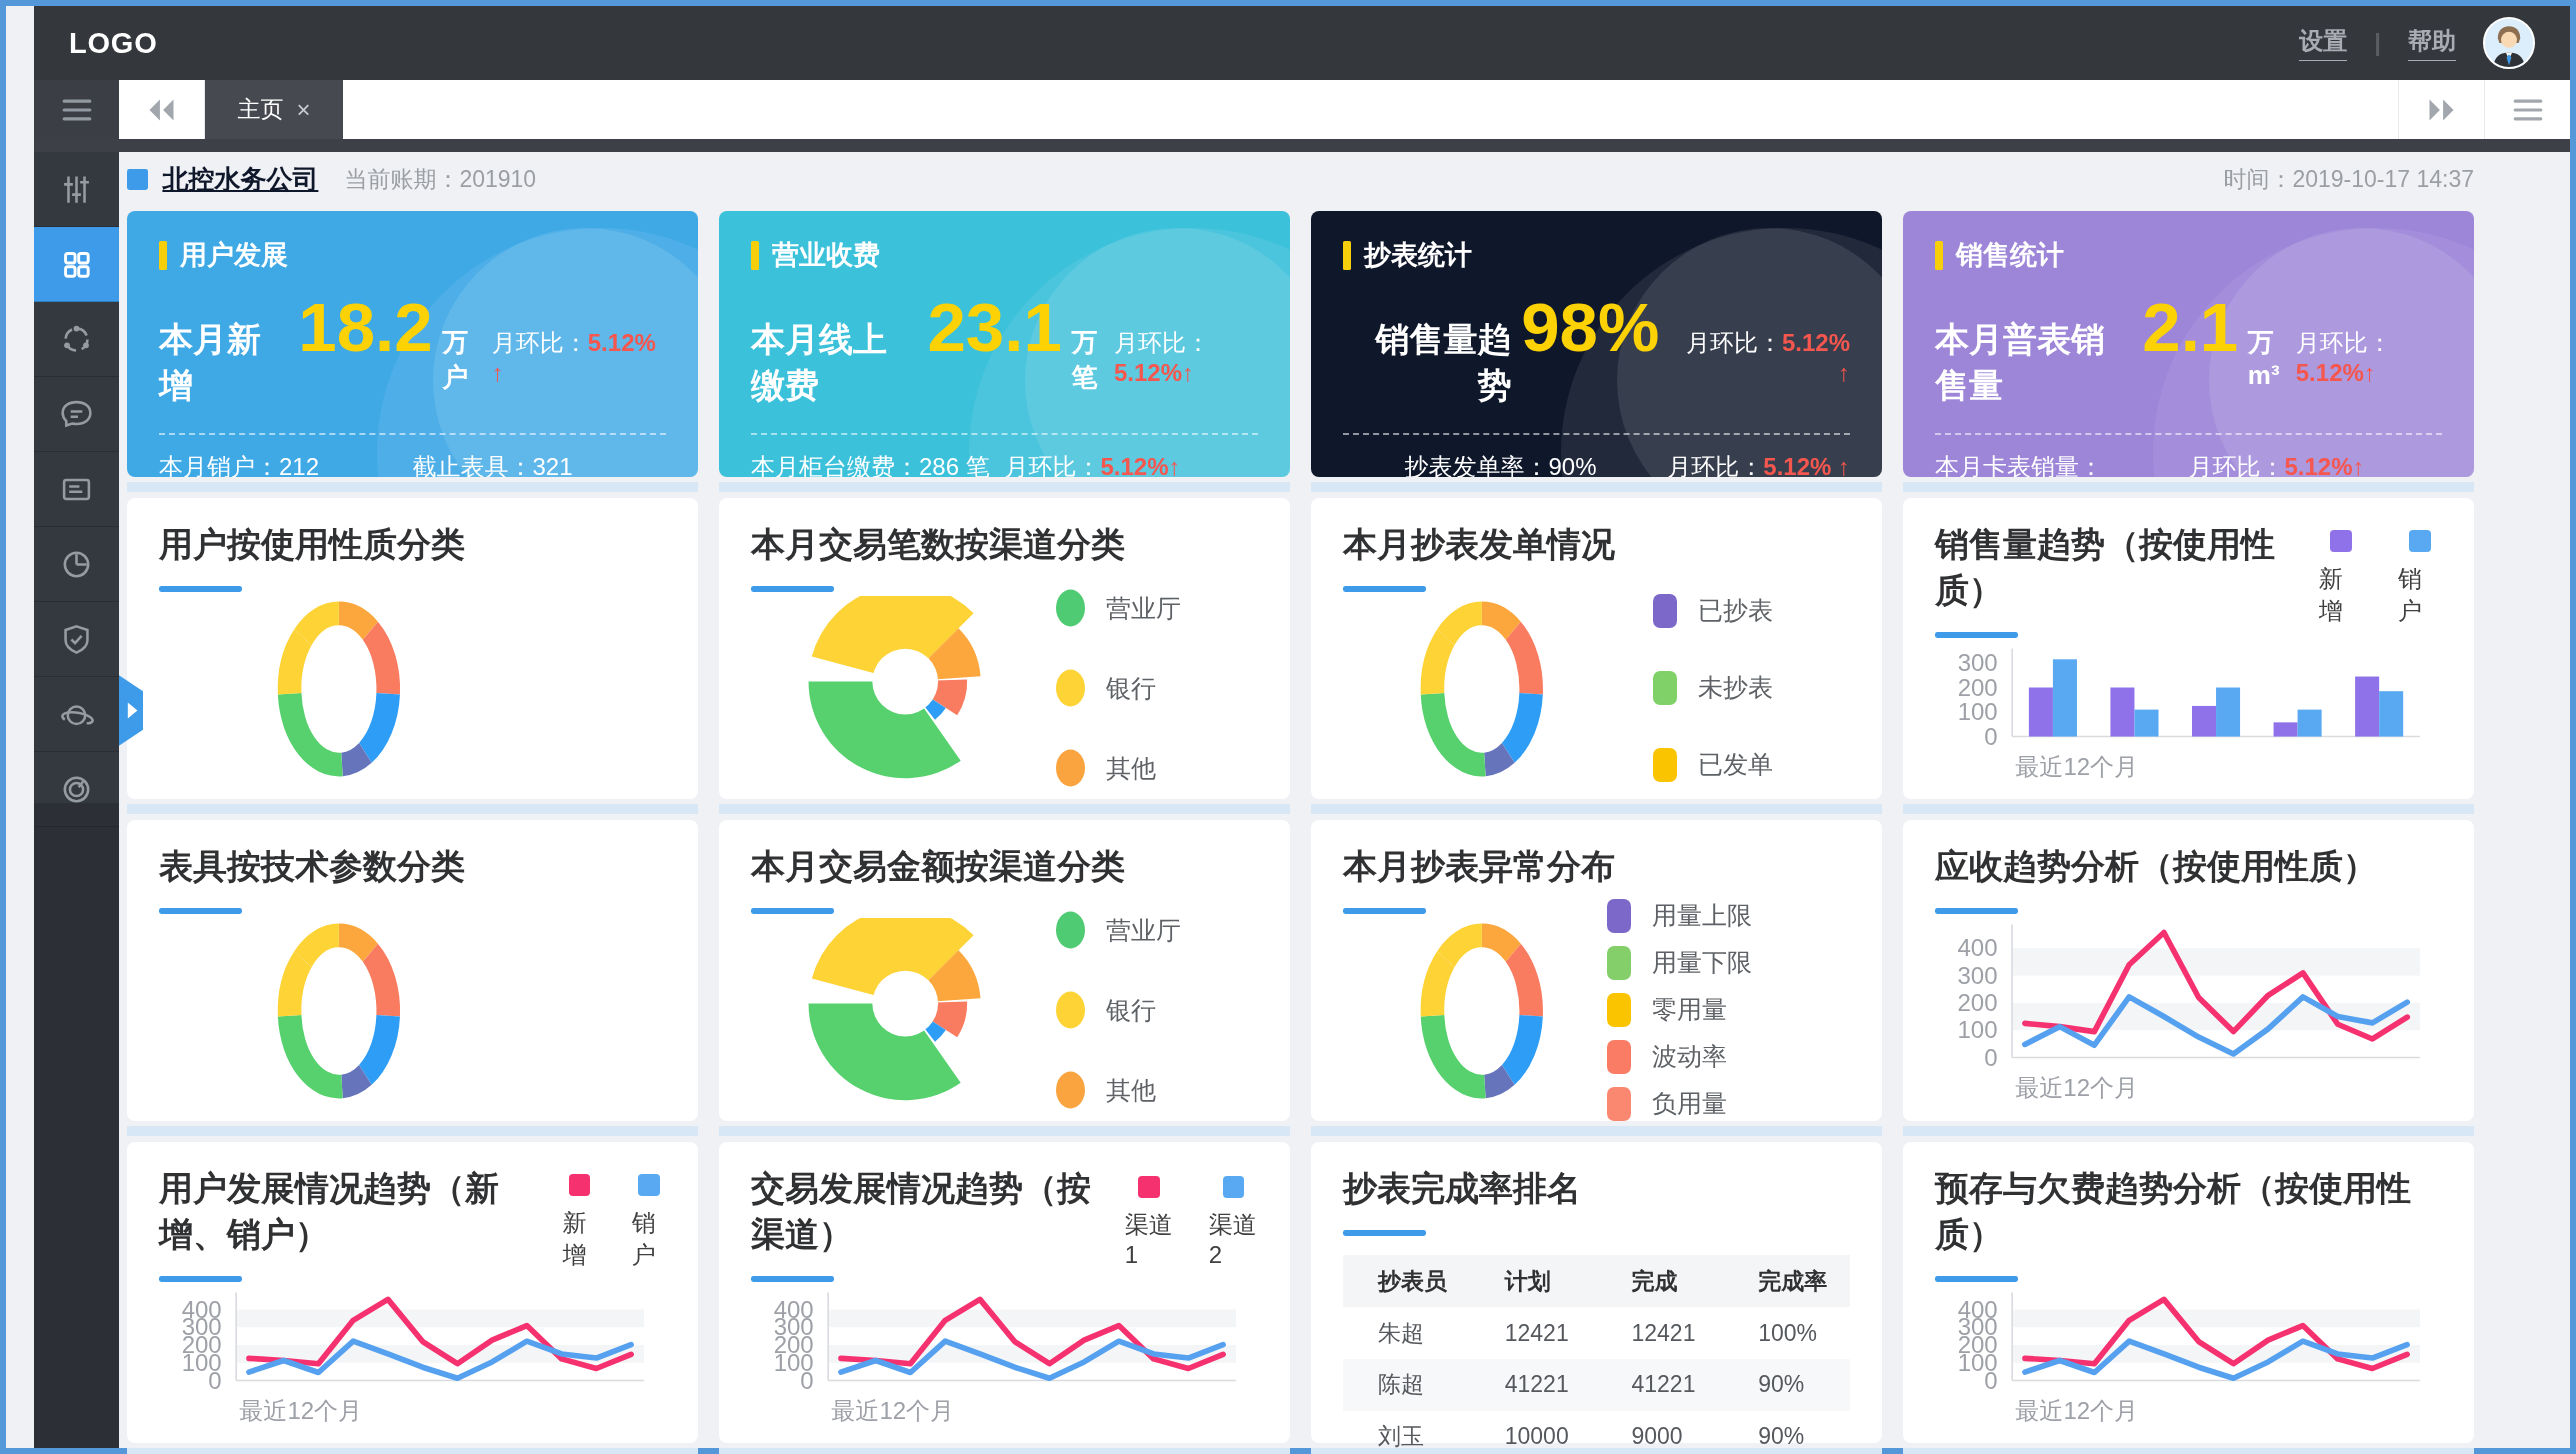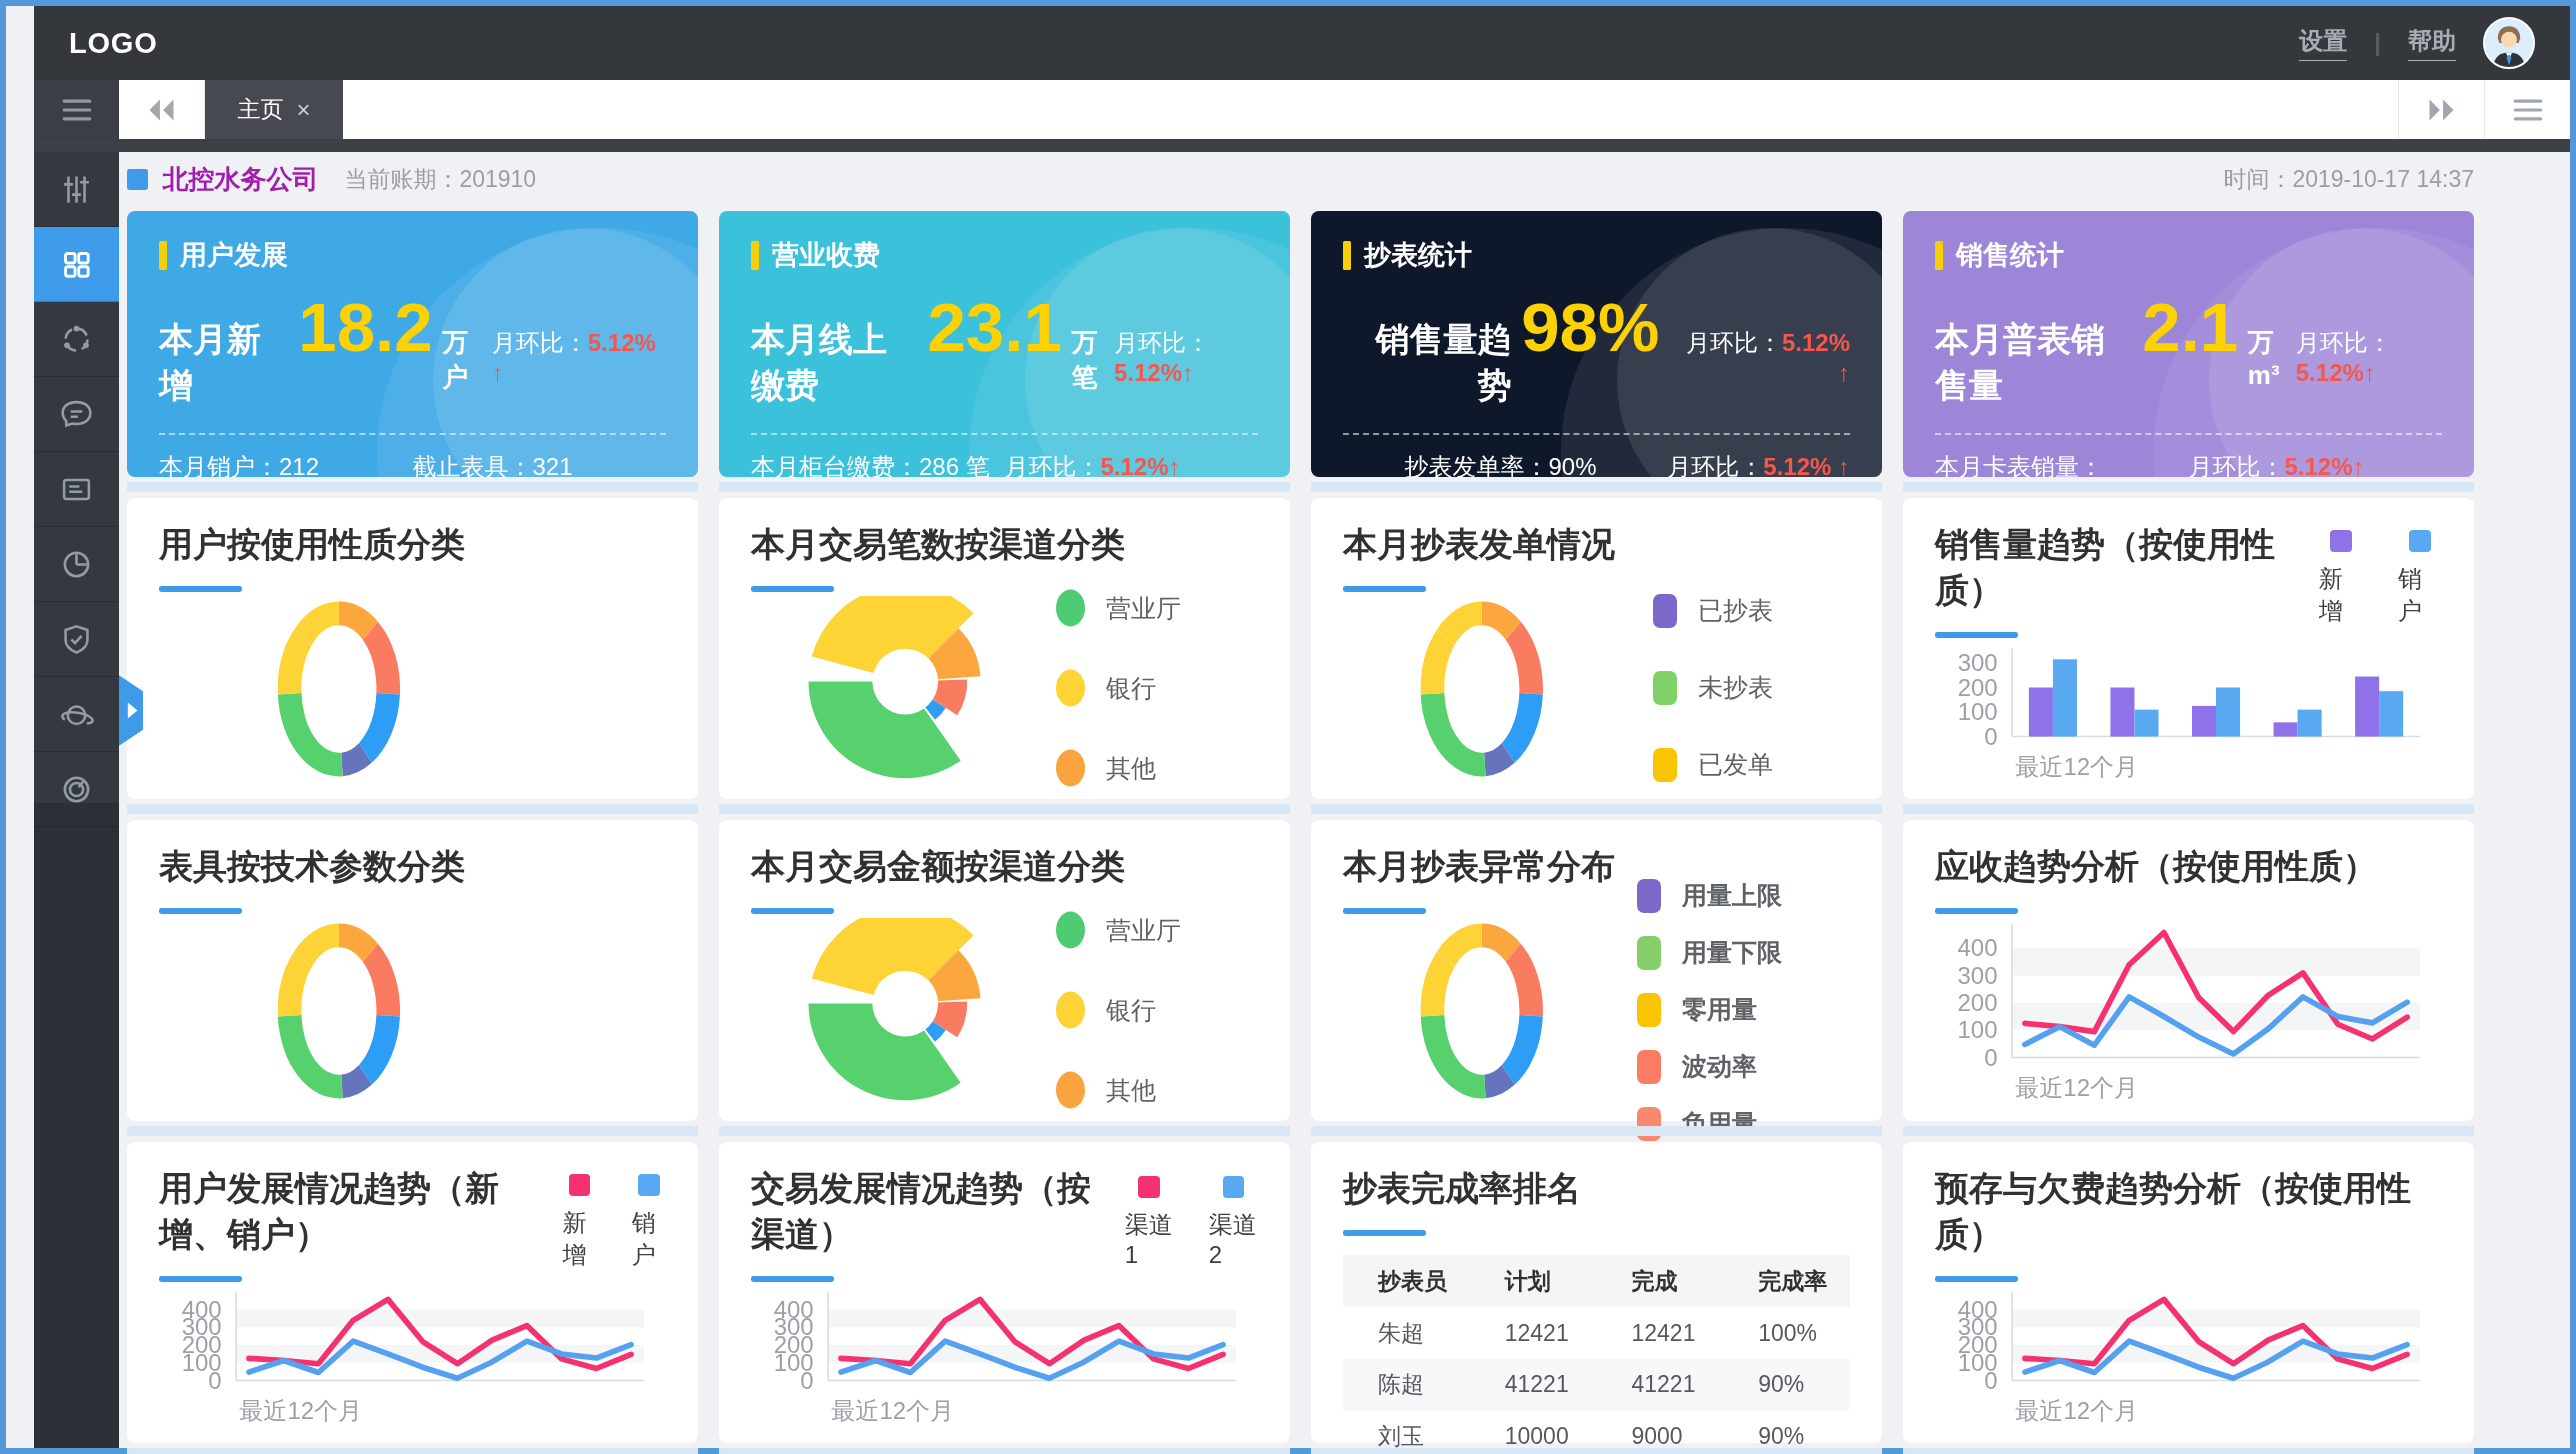--- a/index.html
+++ b/index.html
@@ -31,21 +31,21 @@
   .sidebar{width:85px;flex:none;position:relative;background:linear-gradient(#343940 0,#343940 651px,#2C3036 651px,#2C3036 100%);}
   .sb-item{height:74px;display:flex;align-items:center;justify-content:center;border-bottom:0.8px solid rgba(0,0,0,.18);cursor:pointer;}
   .sb-item.active{background:#3D9BE9;}
   .sb-item svg{stroke:#959BA3;}
   .sb-item.active svg{stroke:#fff;}
   .expander{position:absolute;right:-24px;top:523px;z-index:6;}
 
   .content{flex:1;padding:4.8px 96px 0 8px;min-width:0;}
   .infobar{height:45px;display:flex;align-items:center;}
   .co-square{width:21px;height:21px;background:#3D9BE9;border-radius:2.4px;margin-right:14.4px;}
-  .co-name{font-size:26px;font-weight:700;color:#a21caf;}
+  .co-name{font-size:26px;font-weight:700;color:#0f172a;text-decoration:underline;}
   .co-period{font-size:23px;color:#9B9EA3;margin-left:26px;}
   .ib-time{margin-left:auto;font-size:23px;color:#9B9EA3;}
 
   .grid{display:grid;grid-template-columns:repeat(4,1fr);grid-template-rows:266px 301px 301px 301px;gap:21px;margin-top:9.6px;}
   .cell{position:relative;}
   .cell::after{content:"";position:absolute;left:0;right:0;bottom:-15px;height:10.4px;background:#D8E7F6;}
 
   
   .stat-card{height:100%;border-radius:8px;color:#fff;padding:26px 32px 21px;box-sizing:border-box;position:relative;overflow:hidden;}
   .stat-card::before{content:"";position:absolute;width:449px;height:449px;border-radius:50%;background:rgba(255,255,255,.08);right:-128px;bottom:-200px;}
@@ -65,21 +65,21 @@
   .chart-card{height:100%;background:#fff;border-radius:8px;padding:24px 32px 19px;box-sizing:border-box;display:flex;flex-direction:column;}
   .cc-head{display:flex;align-items:center;flex:none;}
   .cc-title{font-size:34px;font-weight:700;color:#303133;}
   .cc-underline{width:83px;height:6.4px;background:#3D9BE9;border-radius:2.4px;margin-top:17.6px;}
   .legend-h{margin-left:auto;display:flex;gap:35px;padding-bottom:3.2px;}
   .lh-item{display:flex;align-items:center;gap:11.2px;font-size:24px;color:#404040;cursor:pointer;flex-direction:column;}
   .lh-marker{width:21.6px;height:21.6px;border-radius:4px;}
   .plot{flex:1;position:relative;margin-top:3.2px;min-height:0;}
   .svgbox{position:absolute;inset:0;}
   .legend-v{position:absolute;right:77px;top:50%;transform:translateY(-50%);display:flex;flex-direction:column;gap:43px;}
-  .legend-v.compact{gap:23px;right:68px;font-weight:bold;}
+  .legend-v.compact{gap:13px;right:98px;}
   .lv-item{display:flex;align-items:center;gap:21px;font-size:25px;color:#5E6266;cursor:pointer;}
   .lm-ellipse{width:29px;height:37px;border-radius:50%;}
   .lm-rect{width:24px;height:34px;border-radius:7.2px;}
 
   
   table.rank{width:100%;border-collapse:collapse;margin-top:19px;table-layout:fixed;}
   table.rank th{background:#F4F5F7;color:#303133;font-weight:700;font-size:23px;text-align:left;padding:10.4px 0 10.4px 35px;}
   table.rank td{color:#55585C;font-size:23px;text-align:left;padding:10.4px 0 10.4px 35px;}
   table.rank tr.zebra td{background:#F7F8FA;}
 </style>

